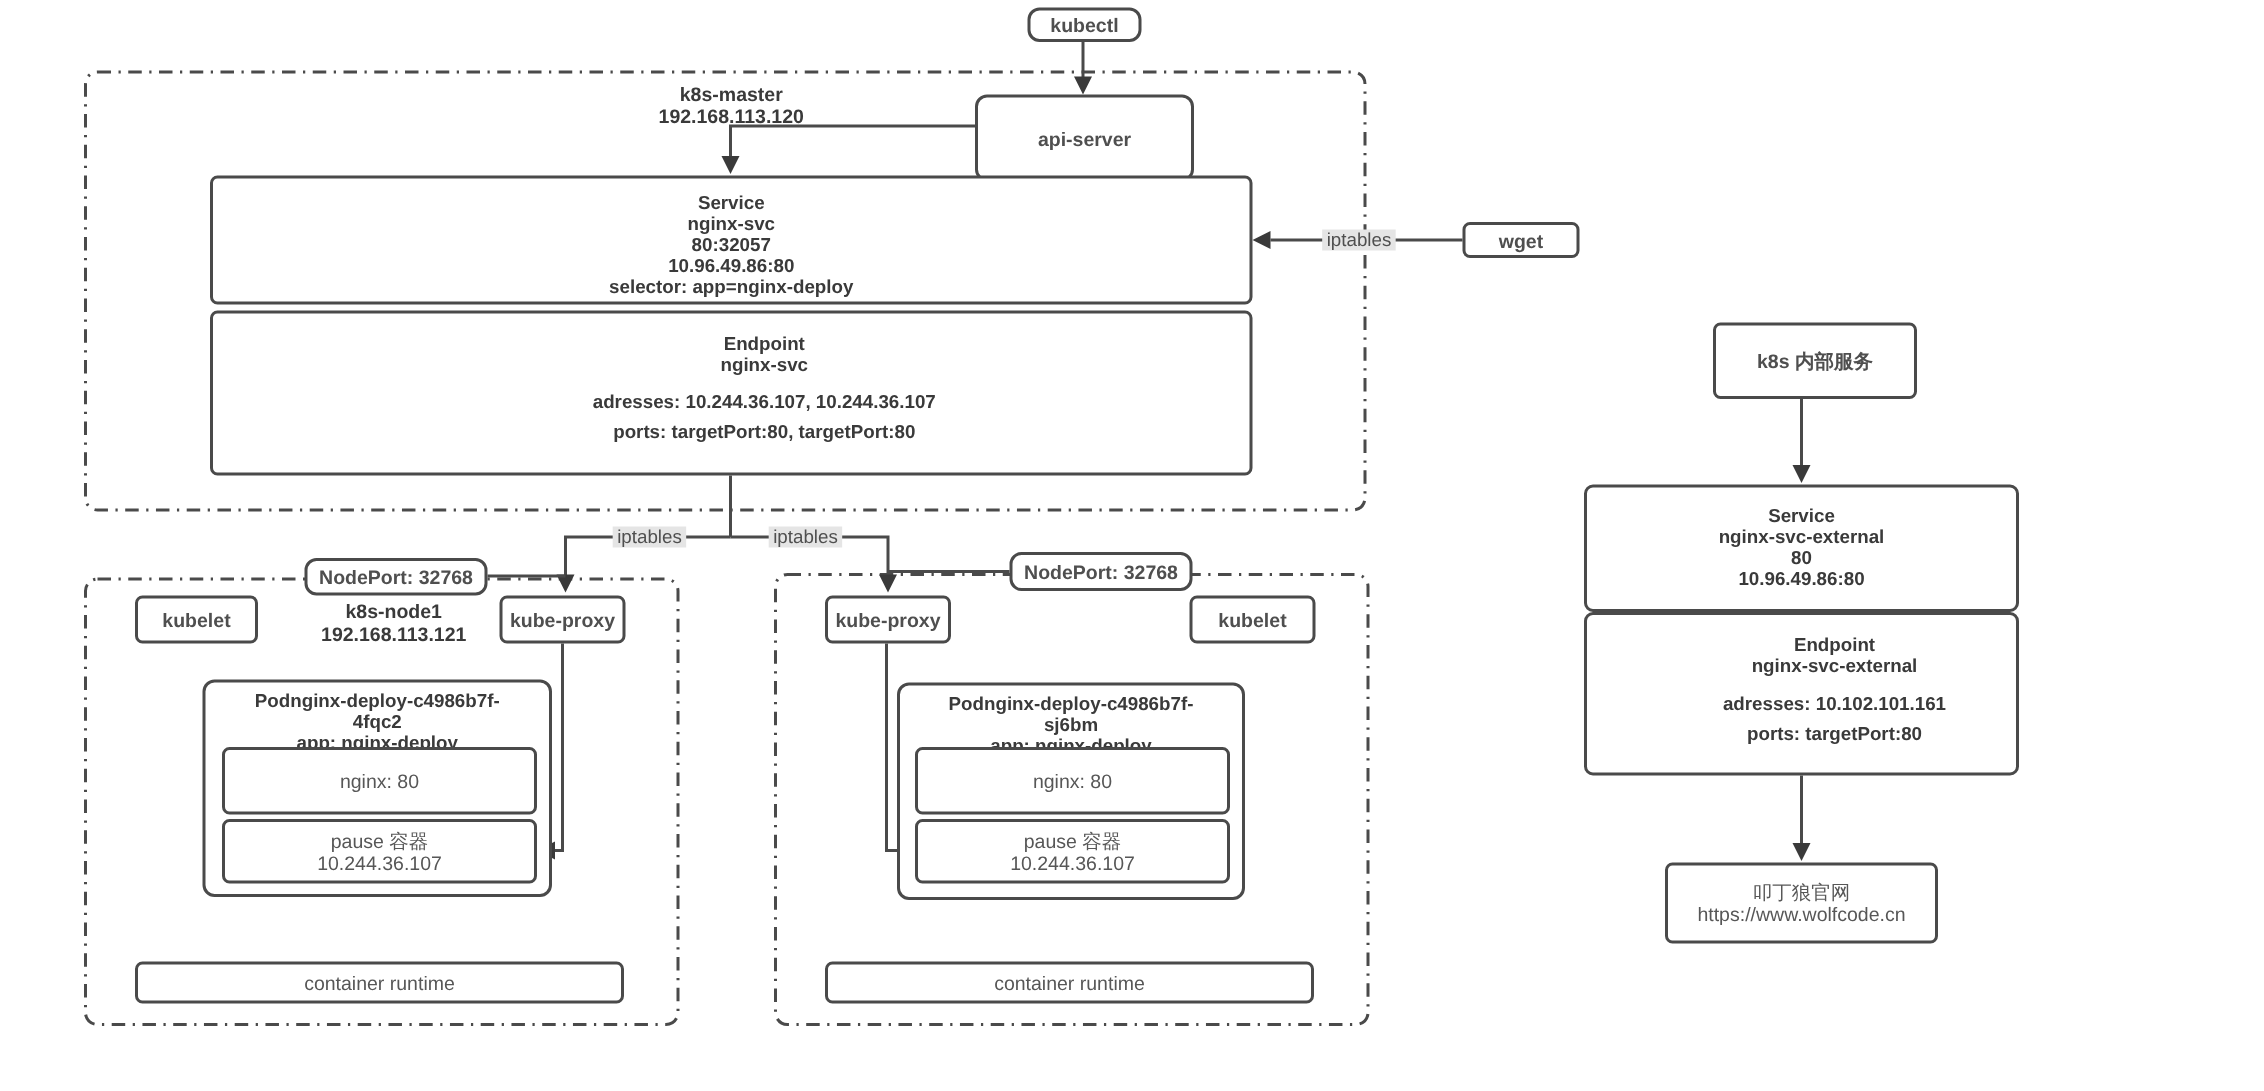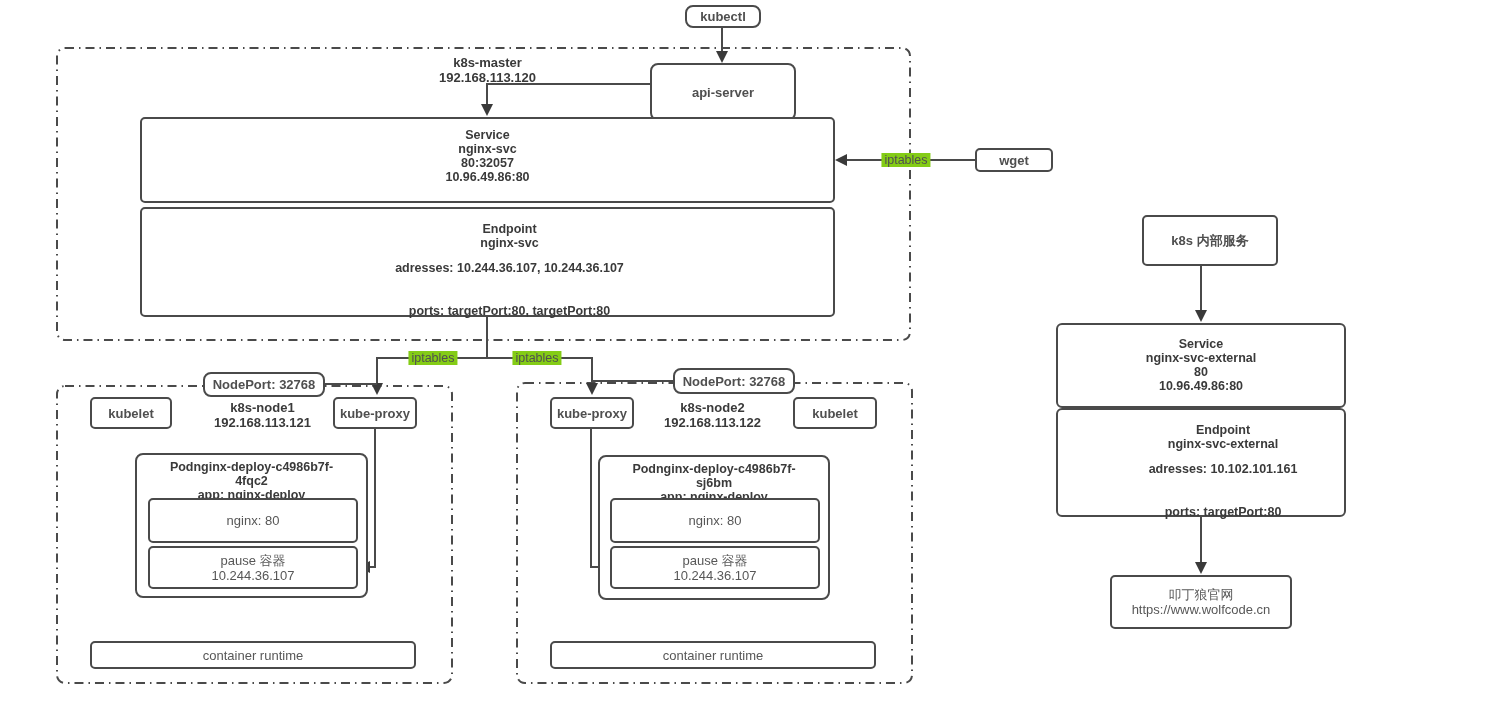--- a/index.html
+++ b/index.html
@@ -44,33 +44,33 @@
     border-radius: 5px;
     text-align: center;
     font-size: 12.5px;
     font-weight: bold;
     color: #3a3a3a;
     line-height: 14px;
   }
   .gray { color: #575757; font-weight: normal; }
   .wire-label {
     position: absolute;
-    background: #84cc16;
+    background: #e5e5e5;
     color: #4f4f4f;
     font-size: 12.5px;
     padding: 0 3px;
     transform: translate(-50%, -50%);
     white-space: nowrap;
   }
   .pad-t9  { padding-top: 9px; }
   .pad-t12 { padding-top: 12px; }
   .pad-t13 { padding-top: 13px; padding-left: 44px; }
   .pad-t5  { padding-top: 5px; }
   .mt11 { margin-top: 11px; }
-  .mt13 { margin-top: 29px; }
+  .mt13 { margin-top: 6px; }
 </style>
 </head>
 <body>
 
 <div class="canvas">
 
   <svg class="wires" viewBox="0 0 1509 727" fill="none" stroke="#4a4a4a" stroke-width="2">
 
     <rect x="57" y="48" width="853" height="292" rx="8" stroke-dasharray="9 5 1.5 5"></rect>
     <rect x="57" y="386" width="395" height="297" rx="8" stroke-dasharray="9 5 1.5 5"></rect>
@@ -121,20 +121,21 @@
   <div class="box r5" style="left:975px; top:148px; width:78px; height:24px;">
     <span>wget</span>
   </div>
   <div class="wire-label" style="left:906px; top:160px;">iptables</div>
 
   <div class="bigbox pad-t9" style="left:140px; top:117px; width:695px; height:86px;">
     <div>Service</div>
     <div>nginx-svc</div>
     <div>80:32057</div>
     <div>10.96.49.86:80</div>
+    <div>selector: app=nginx-deploy</div>
   </div>
 
   <div class="bigbox pad-t13" style="left:140px; top:207px; width:695px; height:110px;">
     <div>Endpoint</div>
     <div>nginx-svc</div>
     <div class="mt11">adresses: 10.244.36.107, 10.244.36.107</div>
     <div class="mt13">ports: targetPort:80, targetPort:80</div>
   </div>
 
   <div class="wire-label" style="left:433px; top:358px;">iptables</div>
@@ -175,24 +176,20 @@
   </div>
 
   <div class="box r8" style="left:673px; top:368px; width:122px; height:26px;">
     <span>NodePort: 32768</span>
   </div>
 
   <div class="box r5" style="left:550px; top:397px; width:84px; height:32px;">
     <span>kube-proxy</span>
   </div>
 
-  <div class="hdr" style="left:630px; top:400px; width:165px;">
-    <div>k8s-node2</div>
-    <div>192.168.113.122</div>
-  </div>
 
   <div class="box r5" style="left:793px; top:397px; width:84px; height:32px;">
     <span>kubelet</span>
   </div>
 
   <div class="bigbox pad-t5" style="left:598px; top:455px; width:232px; height:145px; border-radius:8px;">
     <div>Podnginx-deploy-c4986b7f-</div>
     <div>sj6bm</div>
     <div>app: nginx-deploy</div>
   </div>

